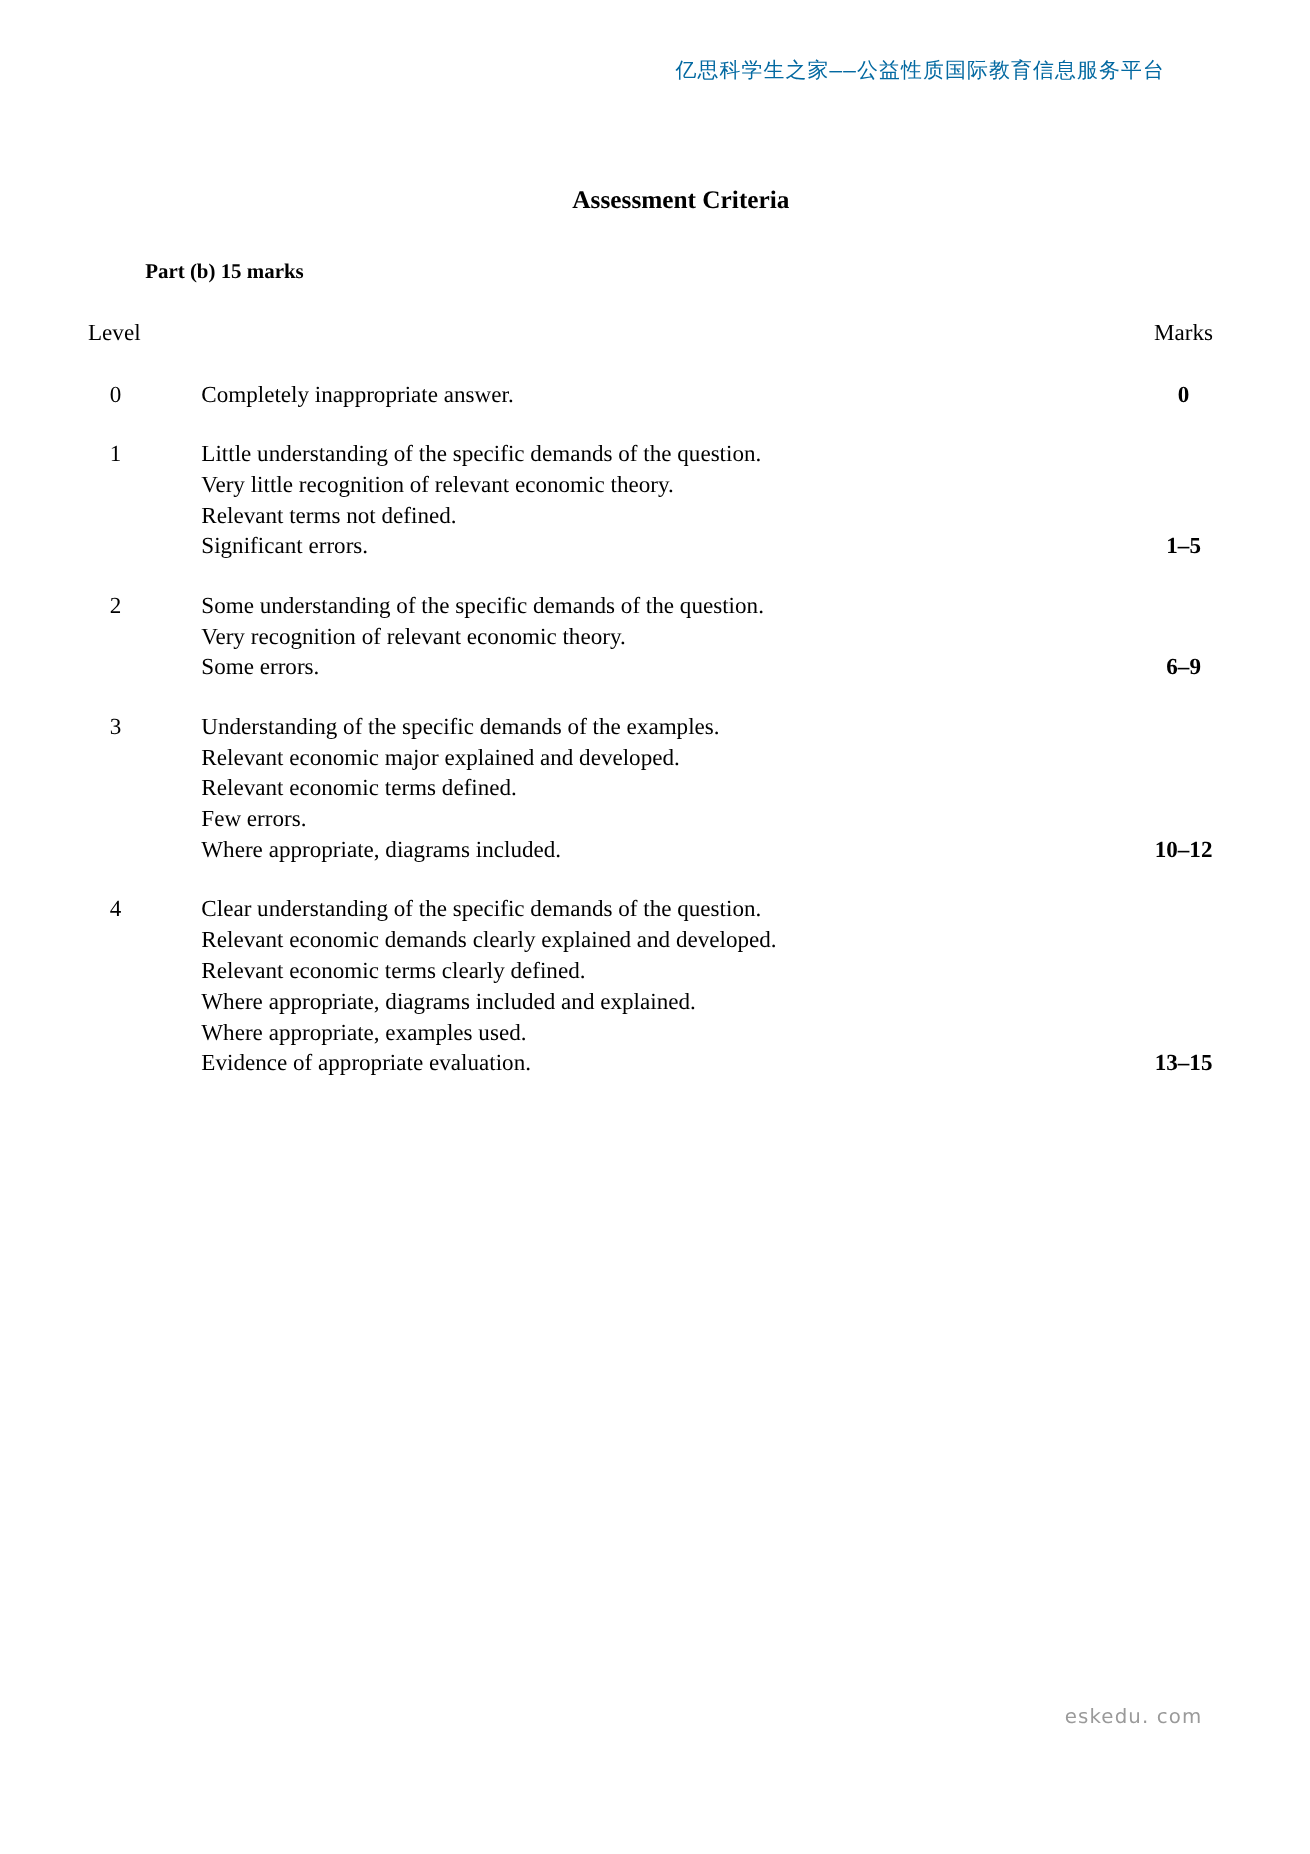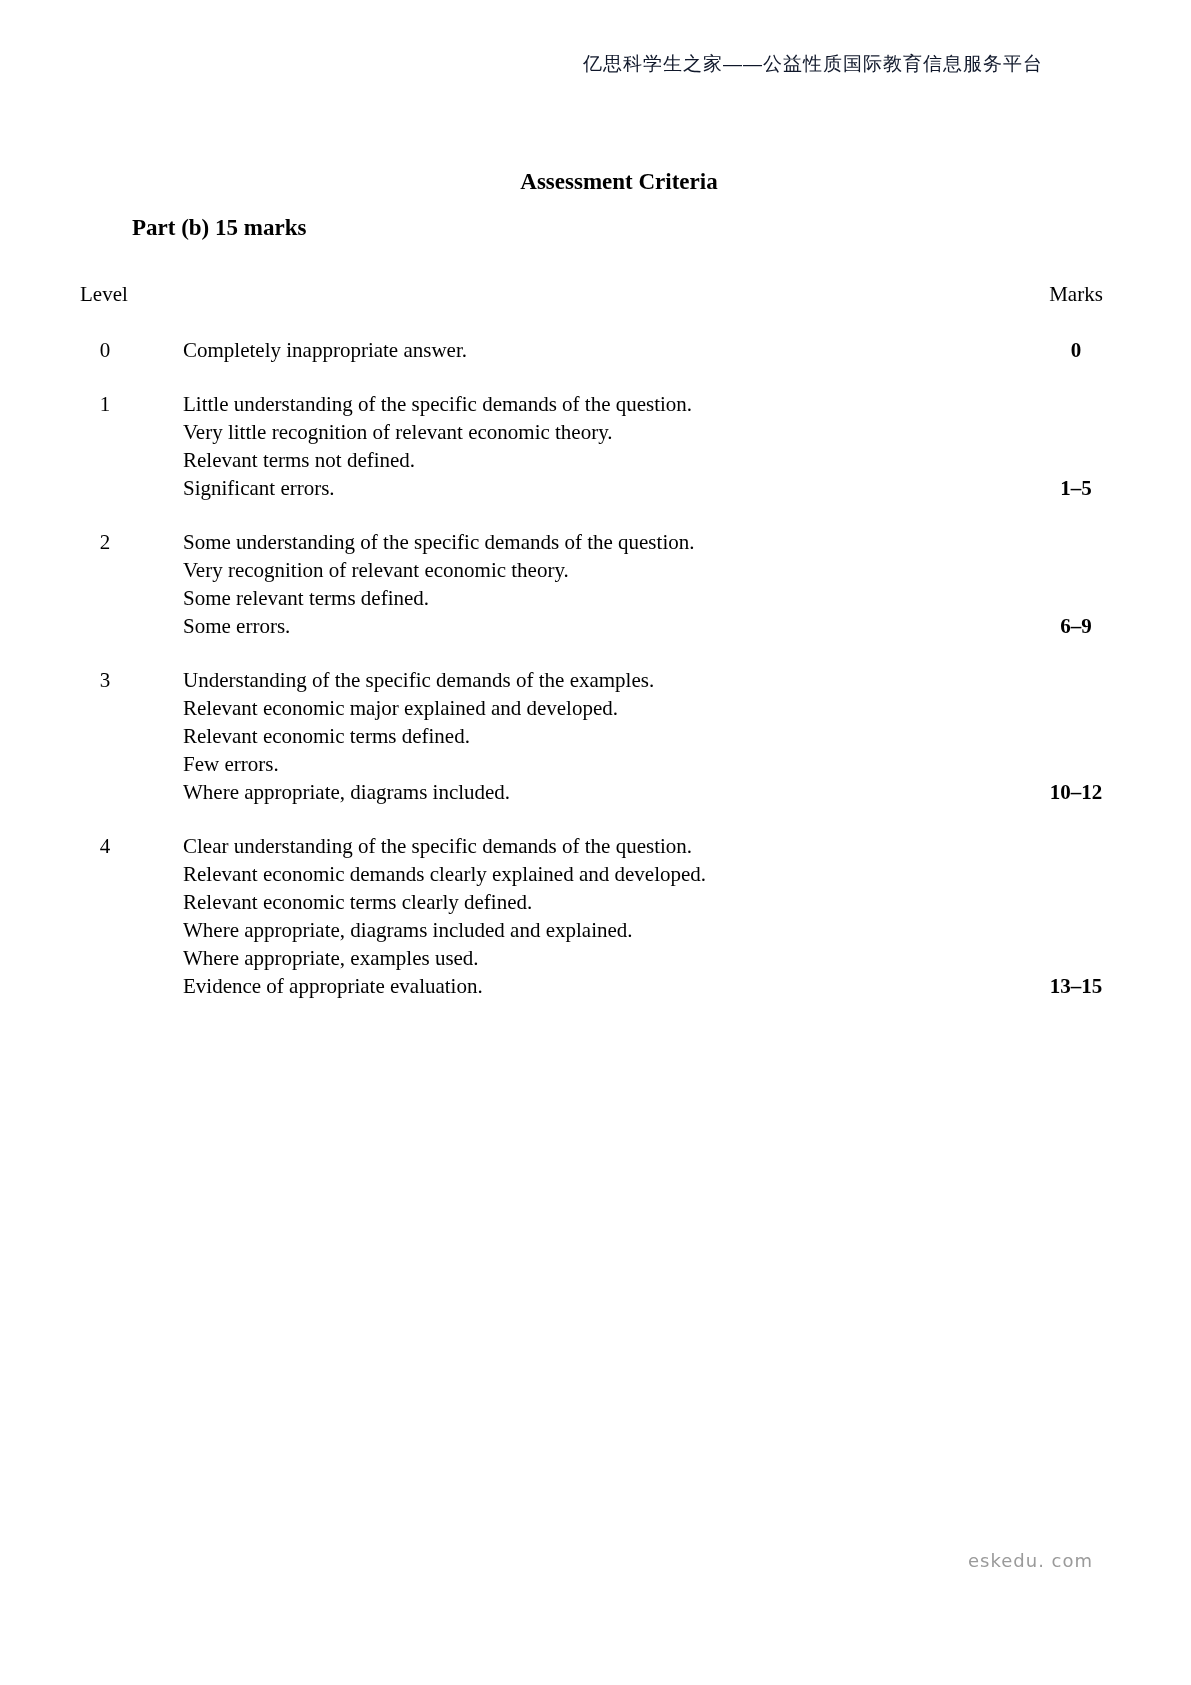--- a/index.html
+++ b/index.html
@@ -9,46 +9,46 @@
     width: 1191px;
     height: 1685px;
     background: #ffffff;
     color: #000000;
     font-family: "Liberation Serif", serif;
     overflow: hidden;
   }
   .header-watermark {
     position: absolute;
     top: 51px;
-    right: 148px;
-    font-family: Liberation Sans, sans-serif;
+    right: 132px;
+    font-family: Liberation Mono, monospace;
     font-size: 19px;
-    color: #0f172a;
+    color: #0369a1;
     letter-spacing: 1px;
     white-space: nowrap;
   }
   .doc-title {
     padding-top: 167px;
     text-align: center;
     font-size: 23px;
     font-weight: bold;
     line-height: 30px;
     padding-left: 47px;
   }
   .section-heading {
-    margin-top: 16px;
+    margin-top: 36px;
     margin-left: 132px;
-    font-size: 23px;
+    font-size: 19px;
     font-weight: bold;
     line-height: 30px;
     font-family: Liberation Serif, serif;
   }
   .col-header-row {
     display: flex;
-    margin-top: 37px;
+    margin-top: 25px;
     padding-left: 80px;
     padding-right: 55px;
     font-size: 21px;
     line-height: 28px;
   }
   .col-header-row .level-col { text-align: left; }
   .criteria-table .row {
     display: flex;
     margin-top: 26px;
     padding-left: 80px;
@@ -122,21 +122,20 @@
           <div>Significant errors.</div>
         </div>
     <div class="marks-col">1–5</div>
   </div>
 
   <div class="row">
     <div class="level-col">2</div>
     <div class="text-col">
           <div>Some understanding of the specific demands of the question.</div>
           <div>Very recognition of relevant economic theory.</div>
-          <div>Some relevant terms defined.</div>
           <div>Some errors.</div>
         </div>
     <div class="marks-col">6–9</div>
   </div>
 
   <div class="row">
     <div class="level-col">3</div>
     <div class="text-col">
           <div>Understanding of the specific demands of the examples.</div>
           <div>Relevant economic major explained and developed.</div>

